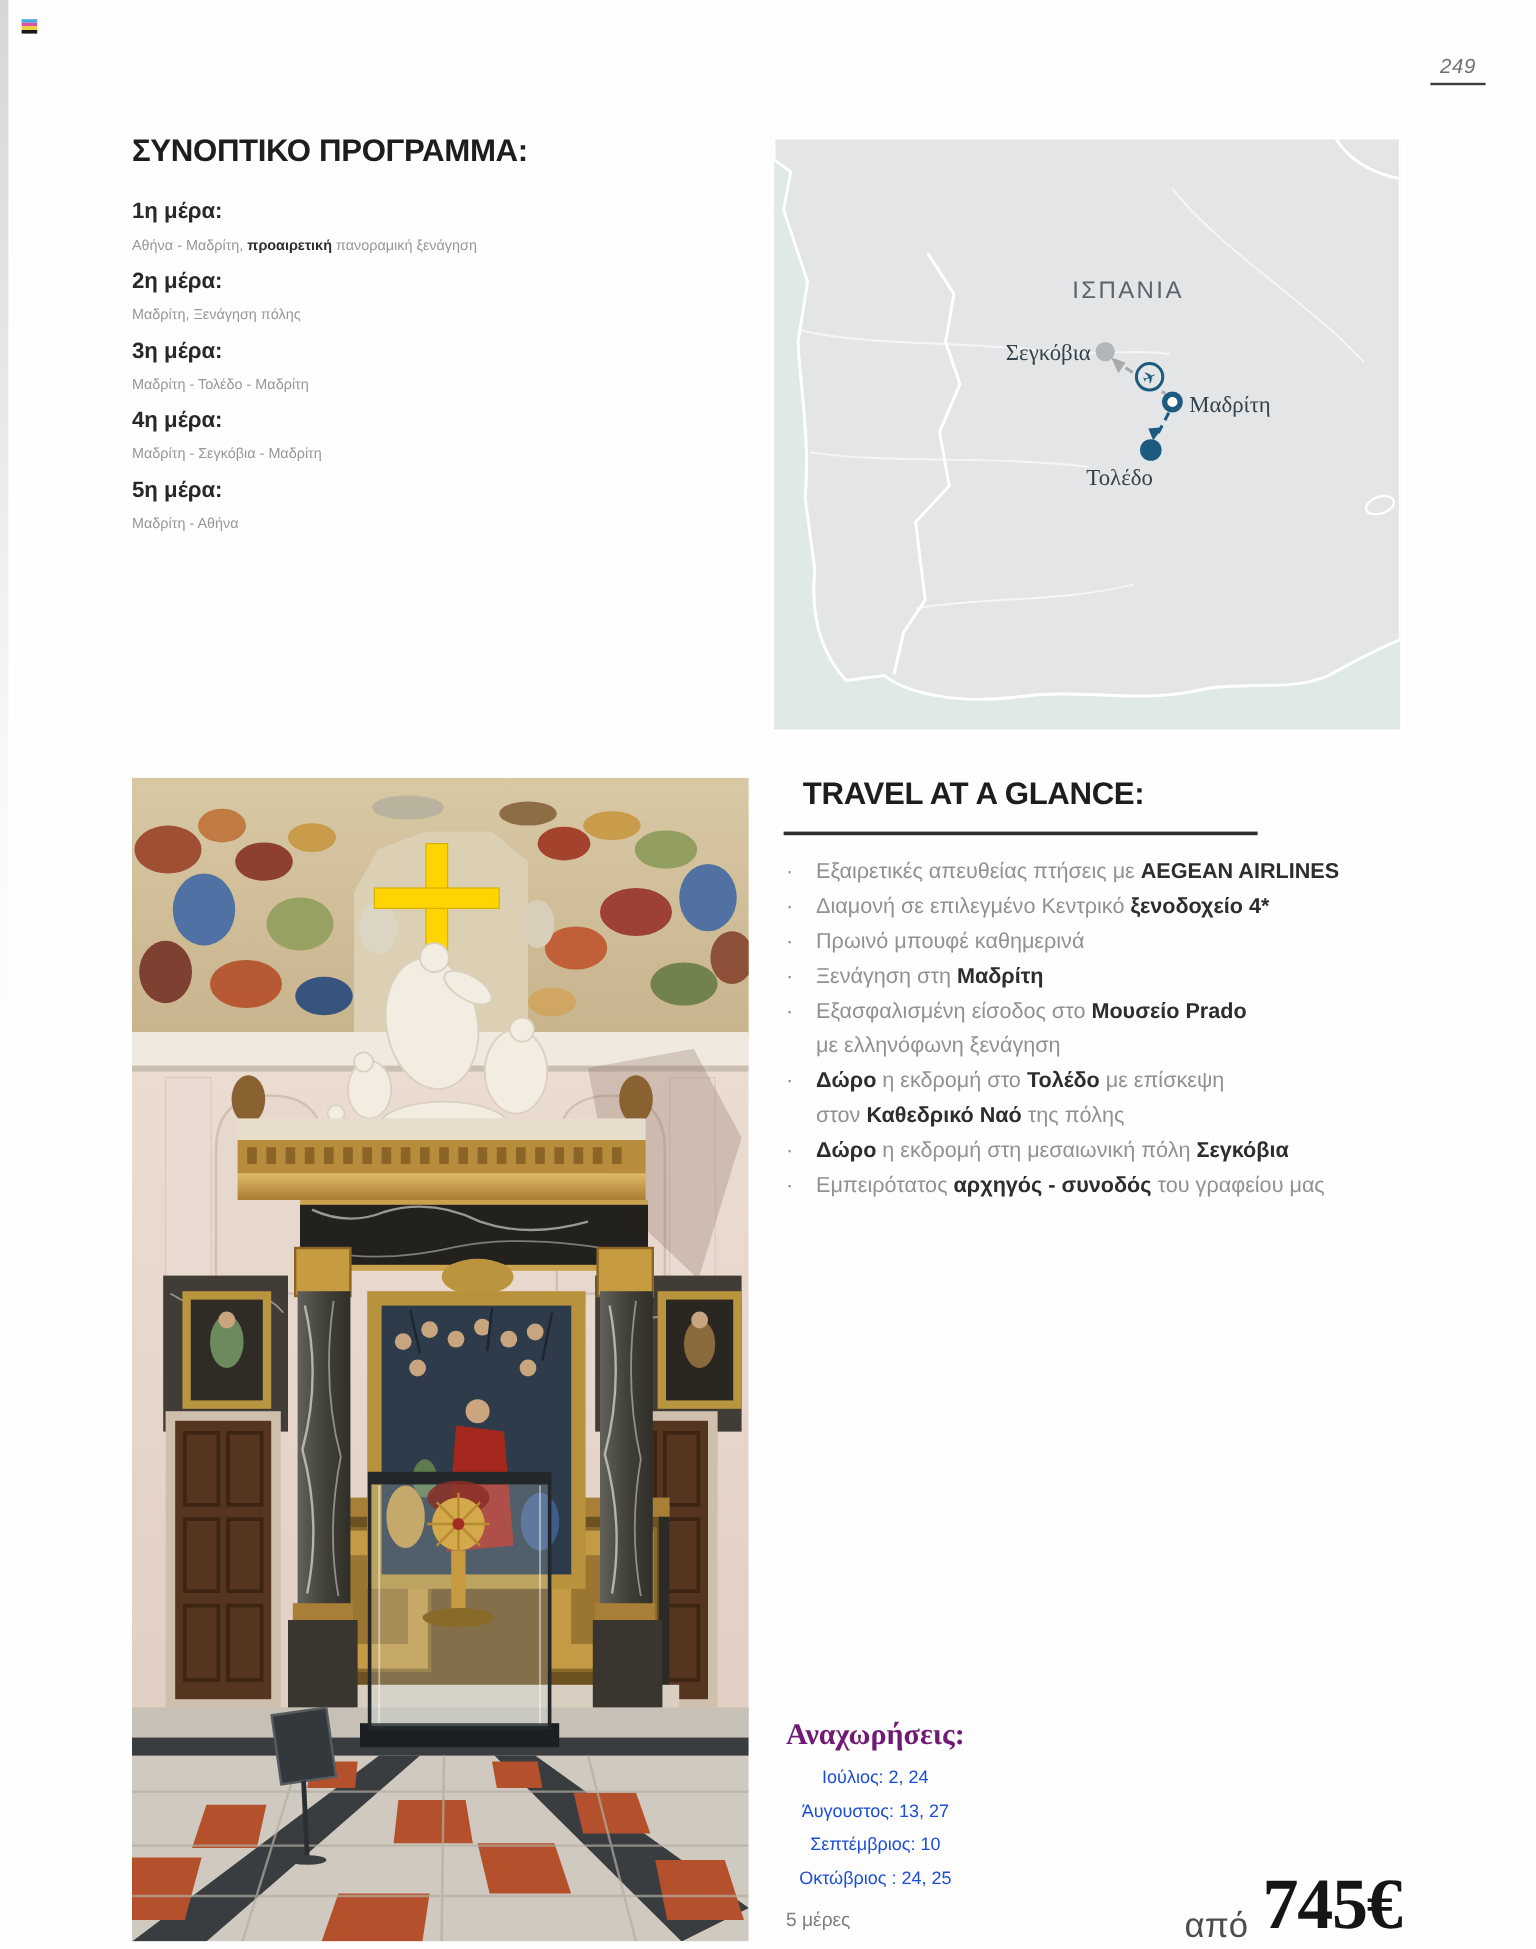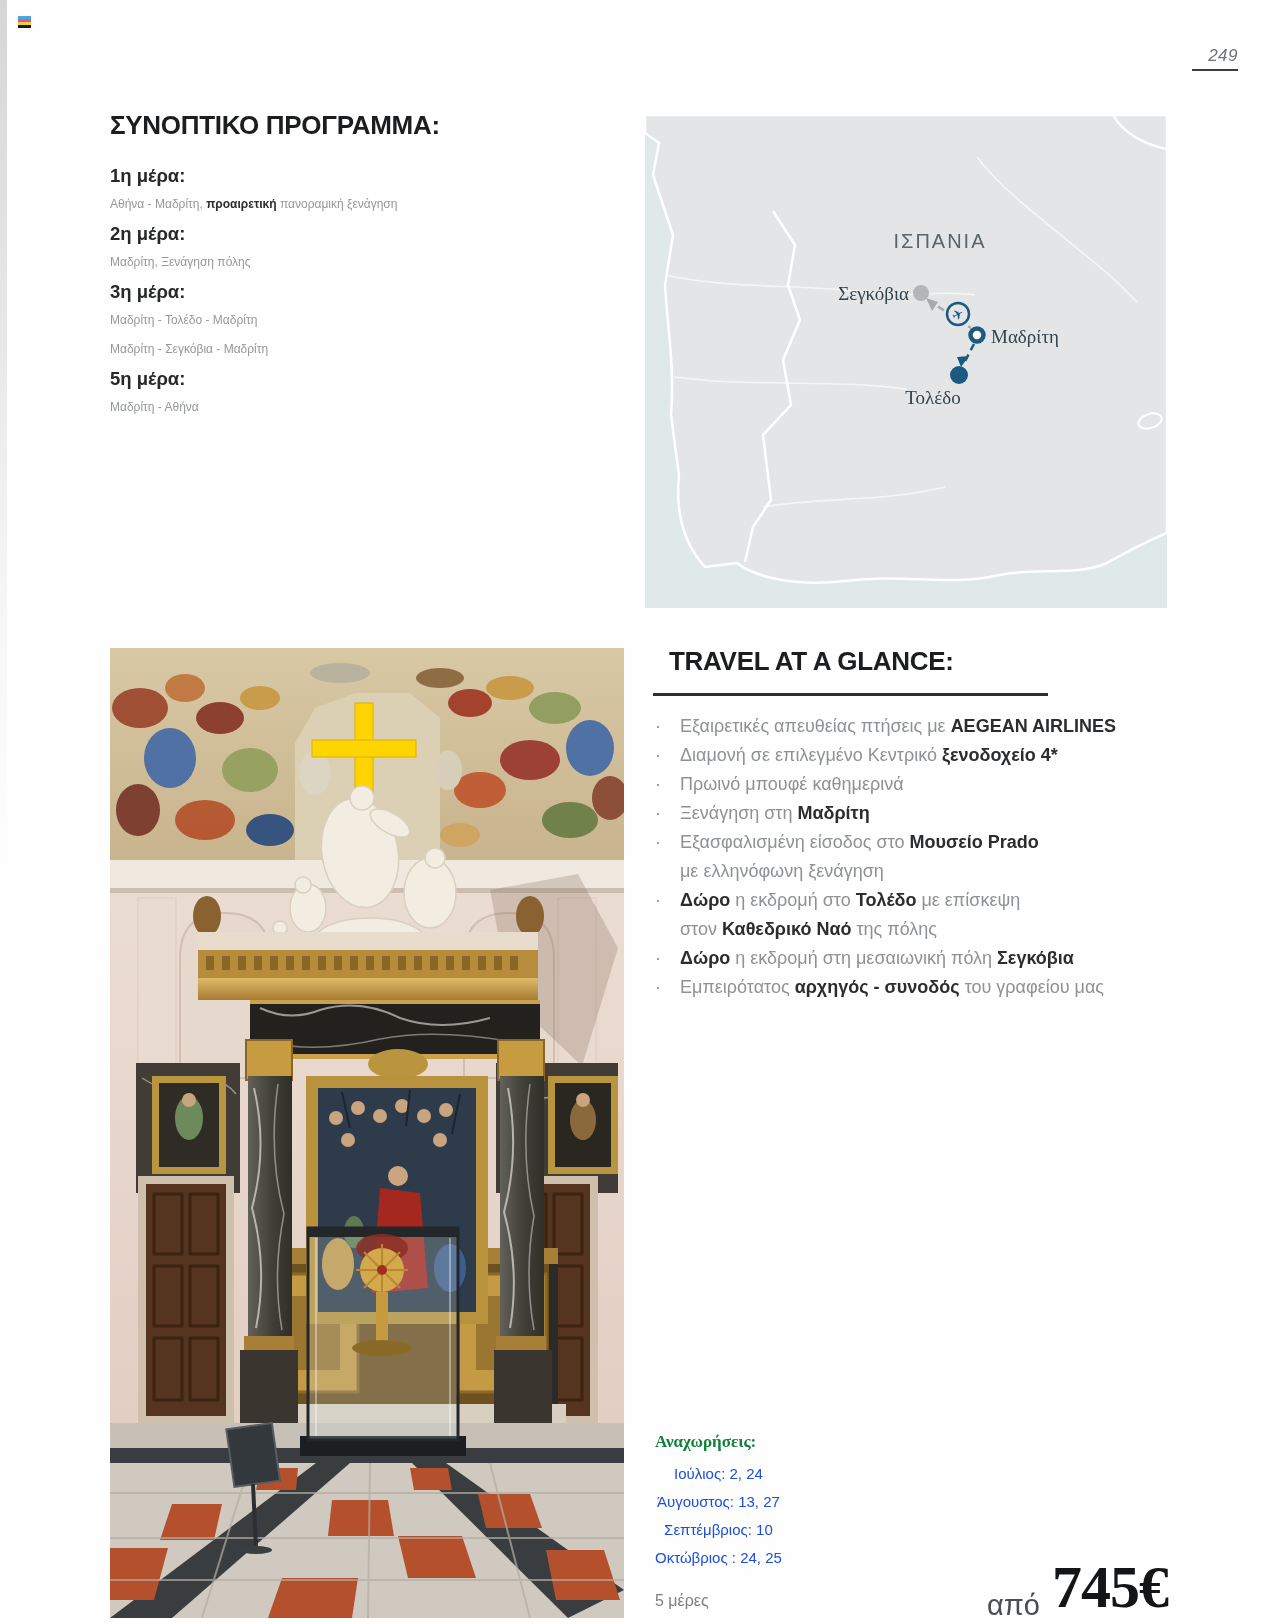--- a/index.html
+++ b/index.html
@@ -2,42 +2,42 @@
 <html><head>
 <meta charset="utf-8">
 <style>
   html,body{margin:0;padding:0;background:#ffffff;}
   .page{position:relative;width:1280px;height:1624px;background:#fefefe;overflow:hidden;
         font-family:"Liberation Sans","DejaVu Sans",sans-serif;}
   .spine{position:absolute;left:0;top:0;width:7px;height:880px;
          background:linear-gradient(to bottom, rgba(110,110,118,.28), rgba(110,110,118,.05) 70%, rgba(110,110,118,0));}
   .reg-mark{position:absolute;left:18px;top:16px;width:13px;height:12px;display:flex;flex-direction:column;}
   .reg-mark div{flex:1;}
-  .pagenum{position:absolute;right:42px;top:46px;width:46px;text-align:right;
+  .pagenum{position:absolute;right:42px;top:46px;width:46px;text-align:center;
            font-style:italic;color:#6e7174;font-size:17px;letter-spacing:.5px;
            border-bottom:2px solid #3a3d3f;padding-bottom:3px;}
   
   .program{position:absolute;left:110px;top:110px;width:500px;}
   .program h1{margin:0 0 20px 0;font-size:26px;letter-spacing:-.3px;color:#1b1d1f;font-weight:700;}
   .day-label{font-size:18.5px;font-weight:700;color:#26282a;line-height:29px;}
   .day-text{font-size:12px;color:#95989a;line-height:29px;}
   .day-text .b, .bullet-text .b{color:#2b2d2f;font-weight:700;}
   
   .map{position:absolute;left:645px;top:115px;width:522px;height:493px;}
   
   .glance{position:absolute;left:653px;top:630px;width:560px;}
   .glance h2{margin:16px;font-size:26px;letter-spacing:-.3px;color:#1b1d1f;font-weight:700;}
   .glance .rule{width:395px;height:3px;background:#2c2f31;margin-top:11px;}
   .glance ul{list-style:none;margin:16px 0 0 0;padding:0;}
   .glance li{position:relative;padding-left:27px;font-size:18px;color:#8f9294;line-height:29px;}
   .glance li .dot{position:absolute;left:2px;top:0;color:#8f9294;}
   
   .departures{position:absolute;left:655px;top:1432px;}
   .departures h3{margin:0 0 8px 0;font-family:"Liberation Serif","DejaVu Serif",serif;
-                 font-size:17px;color:#15803d;font-weight:700;}
+                 font-size:25px;color:#701a75;font-weight:700;}
   .dep-date{font-size:15px;color:#1d4ed8;line-height:28px;text-align:center;}
   .duration{position:absolute;left:655px;top:1592px;font-size:16px;color:#7d8082;}
   .price{position:absolute;right:112px;bottom:2px;display:flex;align-items:flex-end;gap:12px;white-space:nowrap;}
   .price .prefix{font-size:29px;color:#4b4e50;}
   .price .amount{font-family:"Liberation Serif","DejaVu Serif",serif;font-size:60px;font-weight:700;
                  color:#131517;letter-spacing:-1px;}
   
   .photo{position:absolute;left:110px;top:648px;width:514px;height:970px;overflow:hidden;}
 </style>
 </head>
@@ -63,20 +63,21 @@
         </div>
         <div>
           <div class="day-label">2η μέρα:</div>
           <div class="day-text"><span>Μαδρίτη, Ξενάγηση πόλης</span></div>
         </div>
         <div>
           <div class="day-label">3η μέρα:</div>
           <div class="day-text"><span>Μαδρίτη - Τολέδο - Μαδρίτη</span></div>
         </div>
         <div>
+          <div class="day-label">4η μέρα:</div>
           <div class="day-text"><span>Μαδρίτη - Σεγκόβια - Μαδρίτη</span></div>
         </div>
         <div>
           <div class="day-label">5η μέρα:</div>
           <div class="day-text"><span>Μαδρίτη - Αθήνα</span></div>
         </div>
       </div>
   </div>
 
   <div class="map">

